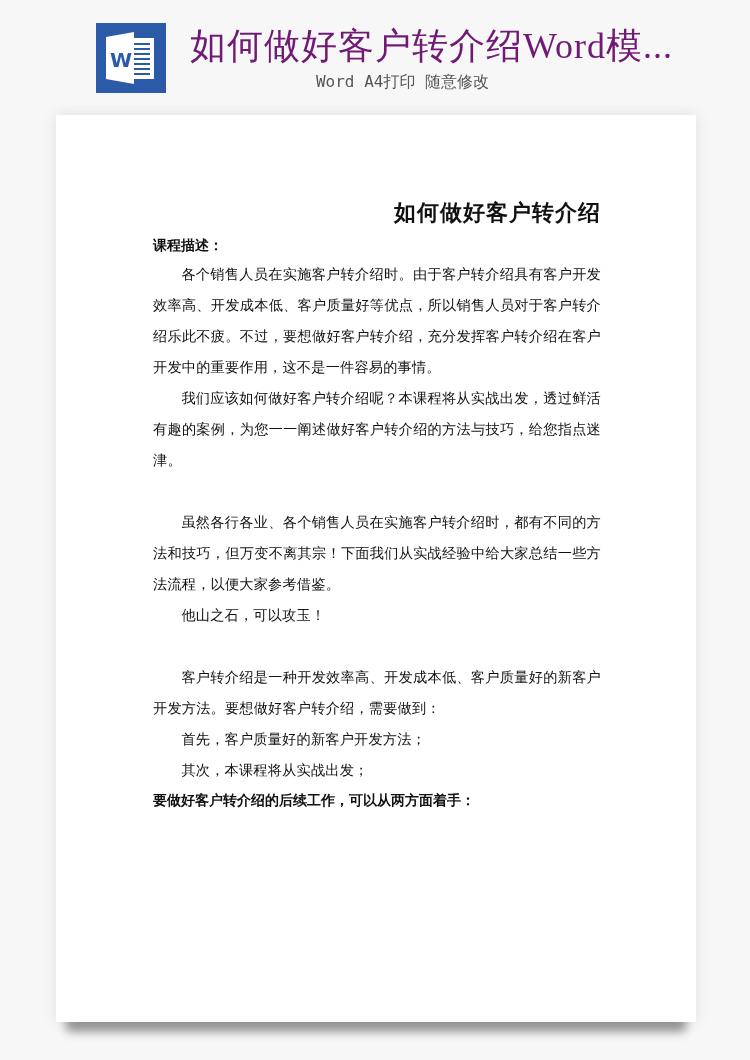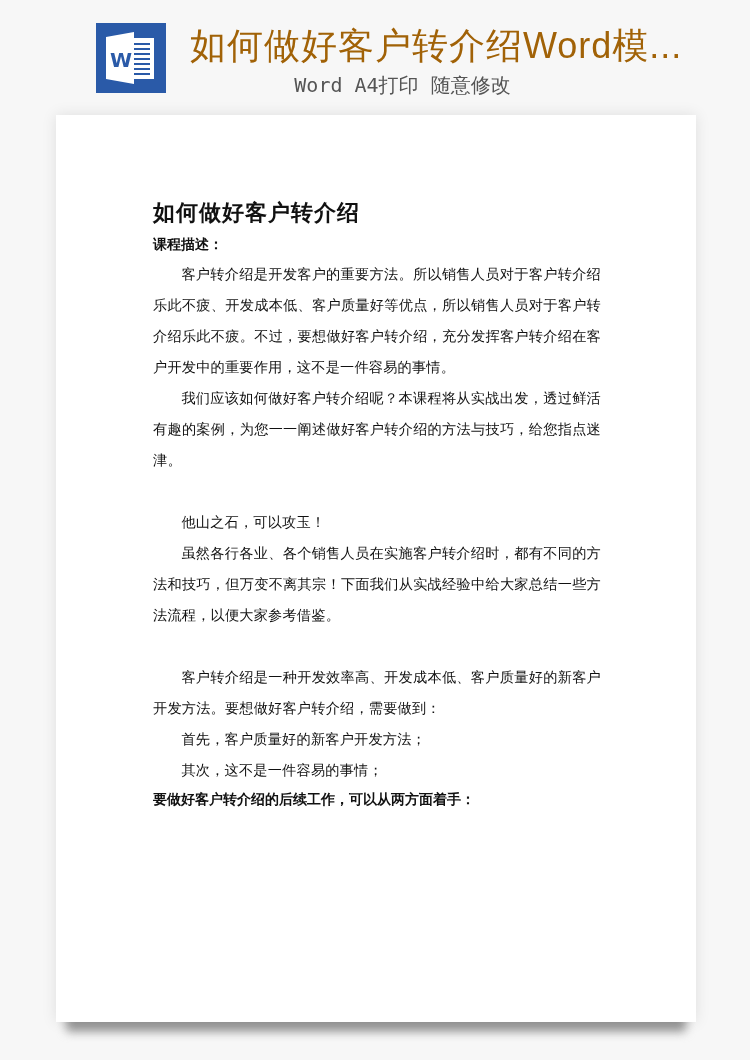--- a/index.html
+++ b/index.html
@@ -9,48 +9,48 @@
     font-family: "DejaVu Sans", sans-serif;
   }
   .header { position: absolute; left: 0; top: 0; width: 750px; height: 110px; }
   .word-icon {
     position: absolute; left: 96px; top: 23px; width: 70px; height: 70px;
     background: #2a5aa8;
   }
   .word-icon svg { display: block; }
   .doc-title {
     position: absolute; left: 190px; top: 22px;
-    font-size: 36px; color: #a16207; letter-spacing: 1px; white-space: nowrap;
-    font-family: Liberation Sans, sans-serif;
+    font-size: 36px; color: #701a75; letter-spacing: 1px; white-space: nowrap;
+    font-family: Liberation Serif, serif;
   }
   .doc-subtitle {
     position: absolute; left: 0; width: 750px; top: 72px; text-align: center;
-    font-size: 20px; color: #555; padding-left: 55px; box-sizing: border-box;
+    font-size: 16px; color: #555; padding-left: 55px; box-sizing: border-box;
     font-family: "DejaVu Sans Mono", monospace;
   }
   .page-shadow {
     position: absolute; left: 66px; top: 1010px; width: 620px; height: 22px;
     background: #9a9a9a; filter: blur(5px); border-radius: 4px;
   }
   .page {
     position: absolute; left: 56px; top: 115px; width: 640px; height: 907px;
     background: #ffffff;
     box-shadow: 0 0 14px rgba(0,0,0,0.10);
   }
   .content {
     position: absolute; left: 97px; top: 78px; width: 448px;
     font-family: "DejaVu Serif", serif; color: #111;
   }
   .h1 {
-    text-align: left; font-size: 22px; font-weight: bold; margin: 0;
+    text-align: right; font-size: 22px; font-weight: bold; margin: 0;
     height: 38px; line-height: 38px; letter-spacing: 1px;
   }
   .sec {
     font-size: 14px; font-weight: bold; margin: 0; height: 28px; line-height: 28px;
-    font-family: Liberation Serif, serif;
+    font-family: Liberation Sans, sans-serif;
   }
   .p {
     font-size: 14.2px; line-height: 31px; margin: 0; text-indent: 2em;
     text-align: justify; letter-spacing: 0.2px;
   }
   .gap { height: 31px; }
 </style>
 </head>
 <body>
 
@@ -76,28 +76,28 @@
   <div class="doc-subtitle">Word A4打印 随意修改</div>
 </div>
 
 <div class="page-shadow"></div>
 
 <div class="page">
   <div class="content">
     <h1 class="h1">如何做好客户转介绍</h1>
 
     <div class="sec">课程描述：</div>
-    <p class="p">客户转介绍是开发客户的重要方法。所以销售人员对于客户转介绍乐此不疲、开发成本低、客户质量好等优点，所以销售人员对于客户转介绍乐此不疲。不过，要想做好客户转介绍，充分发挥客户转介绍在客户开发中的重要作用，这不是一件容易的事情。</p>
+    <p class="p">各个销售人员在实施客户转介绍时。由于客户转介绍具有客户开发效率高、开发成本低、客户质量好等优点，所以销售人员对于客户转介绍乐此不疲。不过，要想做好客户转介绍，充分发挥客户转介绍在客户开发中的重要作用，这不是一件容易的事情。</p>
     <p class="p">我们应该如何做好客户转介绍呢？本课程将从实战出发，透过鲜活有趣的案例，为您一一阐述做好客户转介绍的方法与技巧，给您指点迷津。</p>
 
     <div class="gap"></div>
 
+    <p class="p">虽然各行各业、各个销售人员在实施客户转介绍时，都有不同的方法和技巧，但万变不离其宗！下面我们从实战经验中给大家总结一些方法流程，以便大家参考借鉴。</p>
     <p class="p">他山之石，可以攻玉！</p>
-    <p class="p">虽然各行各业、各个销售人员在实施客户转介绍时，都有不同的方法和技巧，但万变不离其宗！下面我们从实战经验中给大家总结一些方法流程，以便大家参考借鉴。</p>
 
     <div class="gap"></div>
 
     <p class="p">客户转介绍是一种开发效率高、开发成本低、客户质量好的新客户开发方法。要想做好客户转介绍，需要做到：</p>
     <p class="p">首先，客户质量好的新客户开发方法；</p>
-    <p class="p">其次，这不是一件容易的事情；</p>
+    <p class="p">其次，本课程将从实战出发；</p>
     <div class="sec">要做好客户转介绍的后续工作，可以从两方面着手：</div>
   </div>
 </div>
 
 </body></html>

